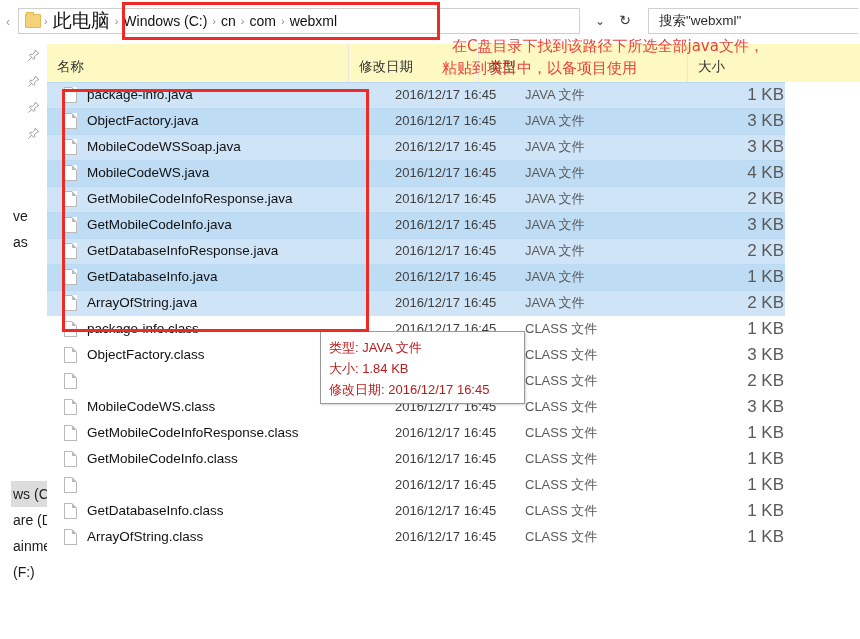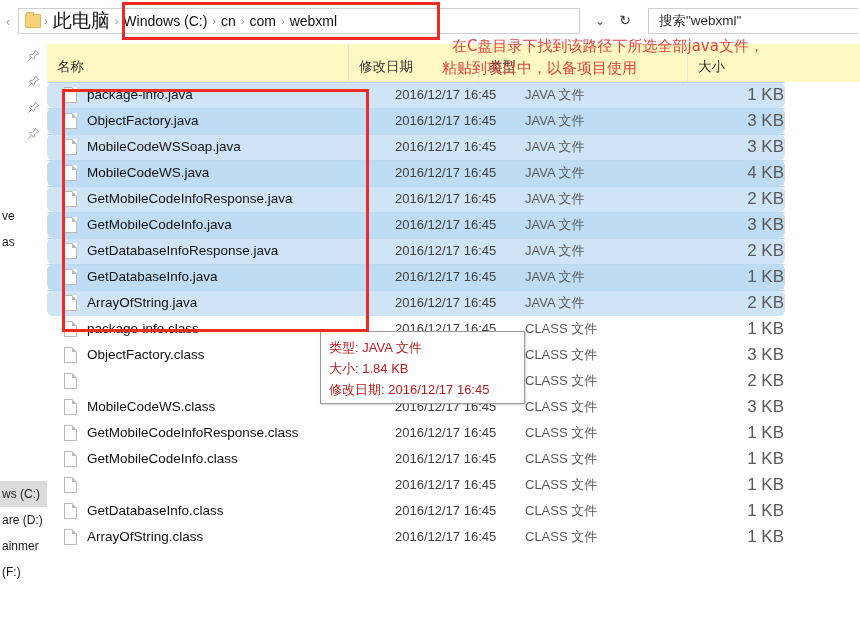--- a/index.html
+++ b/index.html
@@ -56,22 +56,22 @@
   .sidebar{
     position:absolute;left:0;top:44px;width:47px;height:595px;
     background:#ffffff;border-right:1px solid #dcdcdc;overflow:hidden;
   }
   .pin-row{position:relative;height:26px;}
   .pin-icon{
     position:absolute;right:7px;top:5px;width:13px;height:13px;
     color:#9b9b9b;font-size:12px;line-height:13px;text-align:center;
   }
   .side-text{
-    height:26px;line-height:26px;font-size:12px;color:#1b1b1b;
-    white-space:nowrap;padding-left:2px;overflow:hidden;
+    height:26px;line-height:26px;font-size:14px;color:#1b1b1b;
+    white-space:nowrap;padding-left:2px;overflow:hidden;margin-left:11px;
   }
   .side-text.sel{background:#dcdcdc;}
 
   
   .list-header{
     position:absolute;left:47px;top:44px;width:813px;height:38px;
     background:#fef9c3;border-bottom:1px solid #e2e2e2;
   }
   .hcell{
     position:absolute;top:0;height:38px;line-height:46px;
@@ -82,21 +82,21 @@
 
   
   .filelist{
     position:absolute;left:47px;top:82px;width:813px;height:557px;
     background:#ffffff;
   }
   .row{
     position:relative;height:26px;line-height:26px;width:738px;
     white-space:nowrap;
   }
-  .row.sel{background:#cfe4f7;border-radius:6px;}
+  .row.sel{background:#cfe4f7;}
   .row.sel.alt{background:#bfdcf5;}
   .row.sel:after{
     content:"";position:absolute;left:0;right:0;top:0;height:1px;background:#bcd9f2;
   }
   .doc-icon{
     position:absolute;left:17px;top:5px;width:13px;height:16px;
     border:1px solid #b9b9b9;background:#fff;box-sizing:border-box;
   }
   .doc-icon:after{
     content:"";position:absolute;right:-1px;top:-1px;

